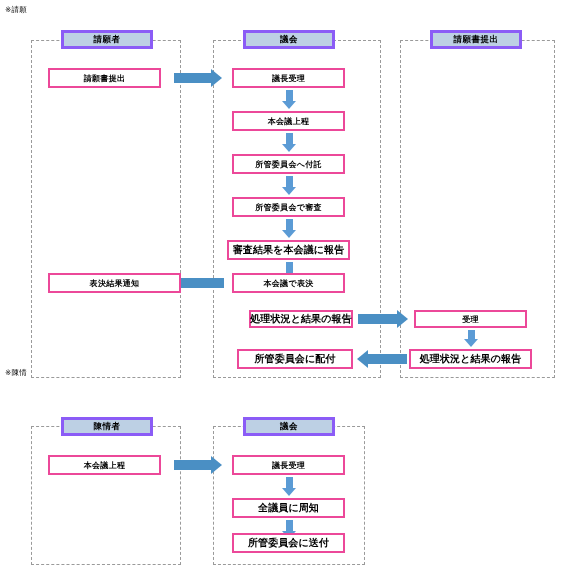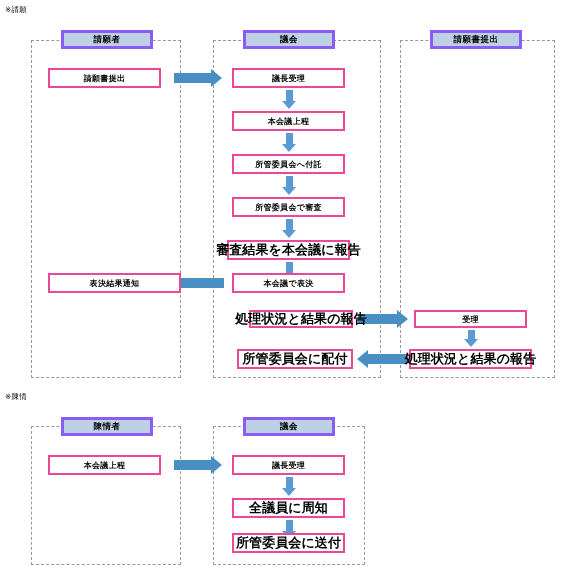--- a/index.html
+++ b/index.html
@@ -69,21 +69,21 @@
     justify-content: center;
     font-size: 8px;
     font-weight: bold;
     letter-spacing: 0.3px;
     color: #000;
     text-align: center;
     z-index: 4;
     white-space: nowrap;
   }
   .node.small {
-    font-size: 13px;
+    font-size: 10px;
     letter-spacing: 0.1px;
   }
 
   
   .arrow-down {
     position: absolute;
     z-index: 3;
   }
   .arrow-down .shaft {
     position: absolute;
@@ -229,21 +229,21 @@
   <div class="arrow-right" style="left:358px; top:310px; width:50px; height:18px;">
     <div class="shaft" style="width:40px;"></div>
     <div class="head"></div>
   </div>
 
   <div class="arrow-left" style="left:357px; top:350px; width:50px; height:18px;">
     <div class="shaft" style="width:40px;"></div>
     <div class="head"></div>
   </div>
 
-  <div class="section-caption" style="left:5px; top:392px;">※陳情</div>
+  <div class="section-caption" style="left:5px; top:368px;">※陳情</div>
 
   <div class="lane" style="left:31px; top:426px; width:150px; height:139px;"></div>
   <div class="lane" style="left:213px; top:426px; width:152px; height:139px;"></div>
 
   <div class="lane-header" style="left:61px; top:417px; width:92px; height:19px;">陳情者</div>
   <div class="lane-header" style="left:243px; top:417px; width:92px; height:19px;">議会</div>
 
   <div class="node" style="left:48px; top:455px; width:113px; height:20px;">本会議上程</div>
 
   <div class="node" style="left:232px; top:455px; width:113px; height:20px;">議長受理</div>

